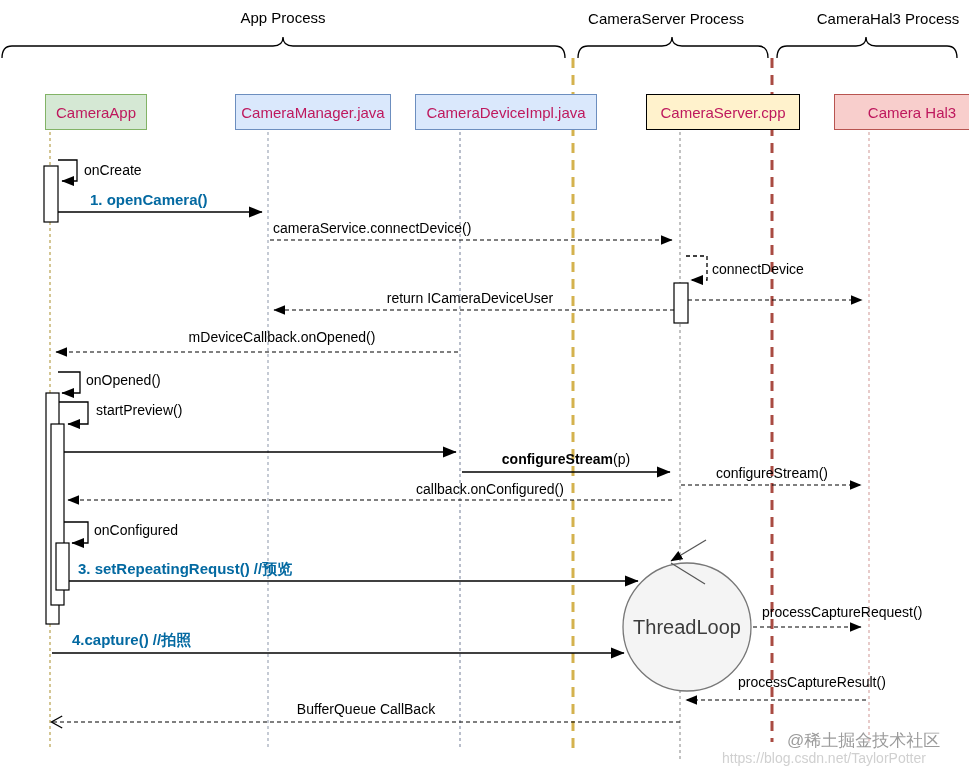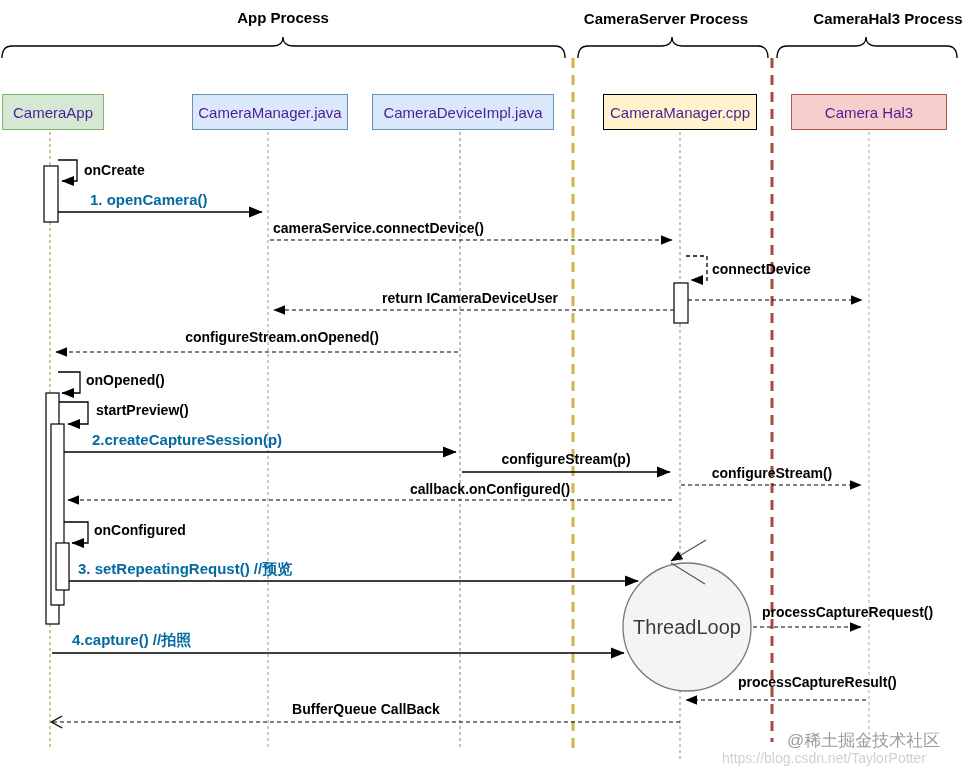--- a/index.html
+++ b/index.html
@@ -1,24 +1,24 @@
 <!DOCTYPE html>
 <html><head>
 <meta charset="utf-8">
 <style>
   html,body{margin:0;padding:0;background:#ffffff;}
   .canvas{position:relative;width:969px;height:775px;background:#fff;overflow:hidden;
           font-family:"Liberation Sans",sans-serif;}
   svg.layer{position:absolute;left:0;top:0;}
-  .lbl{position:absolute;font-size:14px;color:#000;white-space:nowrap;line-height:1.15;font-weight:bold;}
+  .lbl{position:absolute;font-size:14px;color:#000;white-space:nowrap;line-height:1.15;}
   .ctr{transform:translateX(-50%);}
   .grn{color:#0369a1;font-weight:700;font-size:15px;}
   .proc{font-size:15px;color:#000;}
   .pbox{position:absolute;height:36px;display:flex;align-items:center;justify-content:center;
-        font-size:15px;color:#4c1d95;box-sizing:border-box;}
+        font-size:15px;color:#be185d;box-sizing:border-box;margin-left:43px;}
   .box-green {background:#d5e8d4;border:1.5px solid #82b366;}
   .box-blue  {background:#dae8fc;border:1.5px solid #6c8ebf;}
   .box-yellow{background:#fff2cc;border:1.5px solid #000000;}
   .box-red   {background:#f8cecc;border:1.5px solid #b85450;text-align:center;}
   .tl-label{position:absolute;font-size:20px;color:#3c3c3c;transform:translate(-50%,-50%);}
   .wm1{position:absolute;font-size:17px;color:#9b9b9b;white-space:nowrap;}
   .wm2{position:absolute;font-size:14px;color:#d0d0d0;white-space:nowrap;}
 </style>
 </head>
 <body>
@@ -97,32 +97,31 @@
     </g>
   </svg>
 
   <div class="lbl proc ctr" style="left:283px;top:9px">App Process</div>
   <div class="lbl proc ctr" style="left:666px;top:10px">CameraServer Process</div>
   <div class="lbl proc ctr" style="left:888px;top:10px">CameraHal3 Process</div>
 
   <div class="pbox box-green" style="left:2px;top:94px;width:102px">CameraApp</div>
   <div class="pbox box-blue" style="left:192px;top:94px;width:156px">CameraManager.java</div>
   <div class="pbox box-blue" style="left:372px;top:94px;width:182px">CameraDeviceImpl.java</div>
-  <div class="pbox box-yellow" style="left:603px;top:94px;width:154px">CameraManager.cpp</div>
+  <div class="pbox box-yellow" style="left:603px;top:94px;width:154px">CameraServer.cpp</div>
   <div class="pbox box-red" style="left:791px;top:94px;width:156px">Camera Hal3</div>
 
   <div class="lbl" style="left:84px;top:162px">onCreate</div>
   <div class="lbl grn" style="left:90px;top:191px">1. openCamera()</div>
   <div class="lbl" style="left:273px;top:220px">cameraService.connectDevice()</div>
   <div class="lbl" style="left:712px;top:261px">connectDevice</div>
   <div class="lbl ctr" style="left:470px;top:290px">return ICameraDeviceUser</div>
-  <div class="lbl ctr" style="left:282px;top:329px">configureStream.onOpened()</div>
+  <div class="lbl ctr" style="left:282px;top:329px">mDeviceCallback.onOpened()</div>
   <div class="lbl" style="left:86px;top:372px">onOpened()</div>
   <div class="lbl" style="left:96px;top:402px">startPreview()</div>
-  <div class="lbl grn" style="left:92px;top:431px">2.createCaptureSession(p)</div>
   <div class="lbl ctr" style="left:566px;top:451px"><b>configureStream</b><span>(p)</span></div>
   <div class="lbl ctr" style="left:772px;top:465px">configureStream()</div>
   <div class="lbl ctr" style="left:490px;top:481px">callback.onConfigured()</div>
   <div class="lbl" style="left:94px;top:522px">onConfigured</div>
   <div class="lbl grn" style="left:78px;top:560px">3. setRepeatingRequst() //预览</div>
   <div class="tl-label" style="left:687px;top:627px">ThreadLoop</div>
   <div class="lbl" style="left:762px;top:604px">processCaptureRequest()</div>
   <div class="lbl grn" style="left:72px;top:631px">4.capture() //拍照</div>
   <div class="lbl" style="left:738px;top:674px">processCaptureResult()</div>
   <div class="lbl ctr" style="left:366px;top:701px">BufferQueue CallBack</div>

